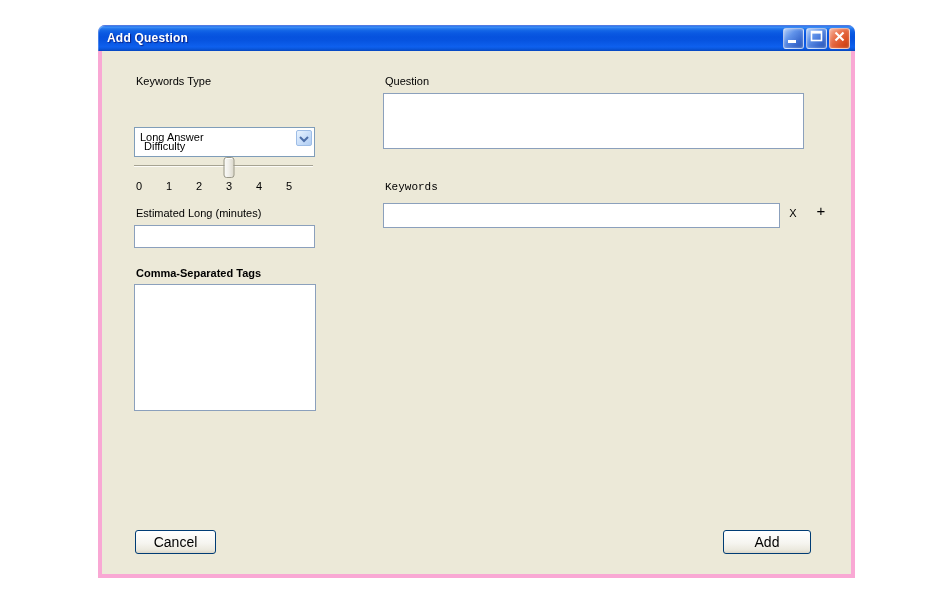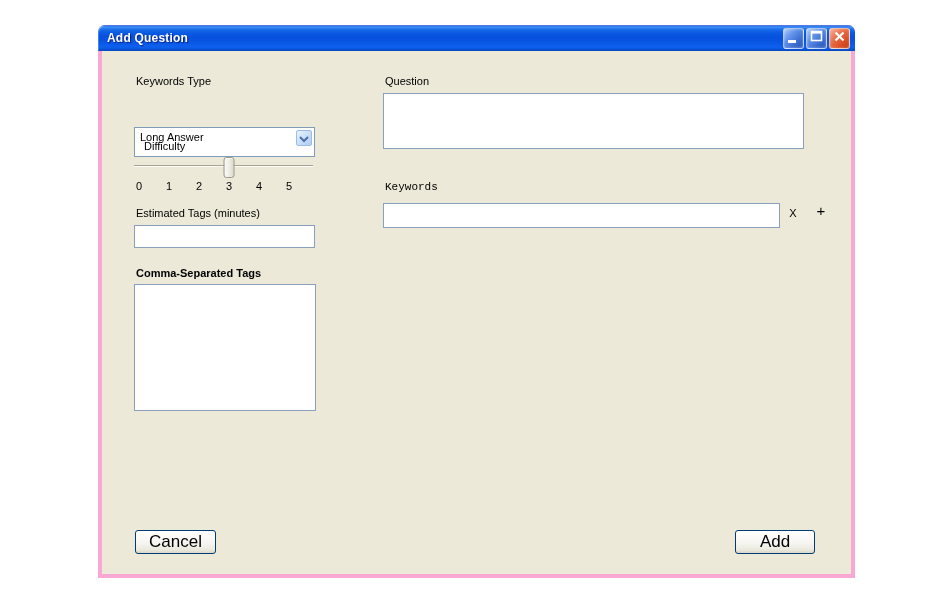--- a/index.html
+++ b/index.html
@@ -91,21 +91,21 @@
     display:flex; justify-content:space-between;
   }
   .slider-ticks span {
     width:10px; text-align:center; font-size:11px; color:#000;
   }
 
   
   .xp-btn {
     position:absolute; height:24px; border:1px solid #003C74; border-radius:3px;
     background:linear-gradient(180deg,#FFFFFF 0%, #F6F5F0 55%, #EBE9DE 85%, #DBD6C8 100%);
-    font-family:"Liberation Sans", sans-serif; font-size:17px; color:#000;
+    font-family:"Liberation Sans", sans-serif; font-size:14px; color:#000;
     display:flex; align-items:center; justify-content:center; cursor:default;
   }
 
   .mini-btn {
     position:absolute; background:none; border:none; color:#000;
     font-family:"Liberation Sans", sans-serif; cursor:default;
   }
   .mini-btn.x { left:684px; top:156px; font-size:11px; width:14px; }
   .mini-btn.plus { left:711px; top:151px; font-size:15px; width:16px; }
 </style>
@@ -166,33 +166,33 @@
     </div>
     <div class="slider-ticks">
       <span>0</span>
       <span>1</span>
       <span>2</span>
       <span>3</span>
       <span>4</span>
       <span>5</span>
     </div>
 
-    <span class="lbl" style="left:34px; top:156px;">Estimated Tags (minutes)</span>
+    <span class="lbl" style="left:34px; top:156px;">Estimated Long (minutes)</span>
     <input class="txt" style="left: 32px; top: 174px; width: 181px; height: 23px;" value="">
 
     <span class="lbl" style="left:34px; top:216px;font-weight:bold;">Comma-Separated Tags</span>
     <textarea class="area" style="left: 32px; top: 233px; width: 182px; height: 127px;"></textarea>
 
     <button class="xp-btn" style="left:33px; top:479px; width:81px;">Cancel</button>
 
     <span class="lbl" style="left:283px; top:24px;">Question</span>
     <textarea class="area" style="left: 281px; top: 42px; width: 421px; height: 56px;"></textarea>
 
     <span class="lbl" style="left:283px; top:130px;font-family:Liberation Mono, monospace;">Keywords</span>
     <input class="txt" style="left: 281px; top: 152px; width: 397px; height: 25px;" value="">
 
     <button class="mini-btn x">X</button>
     <button class="mini-btn plus">+</button>
 
-    <button class="xp-btn" style="left:621px; top:479px; width:80px;margin-left:12px;">Add</button>
+    <button class="xp-btn" style="left:621px; top:479px; width:88px;">Add</button>
 
   </div>
 </div>
 
 </body></html>

